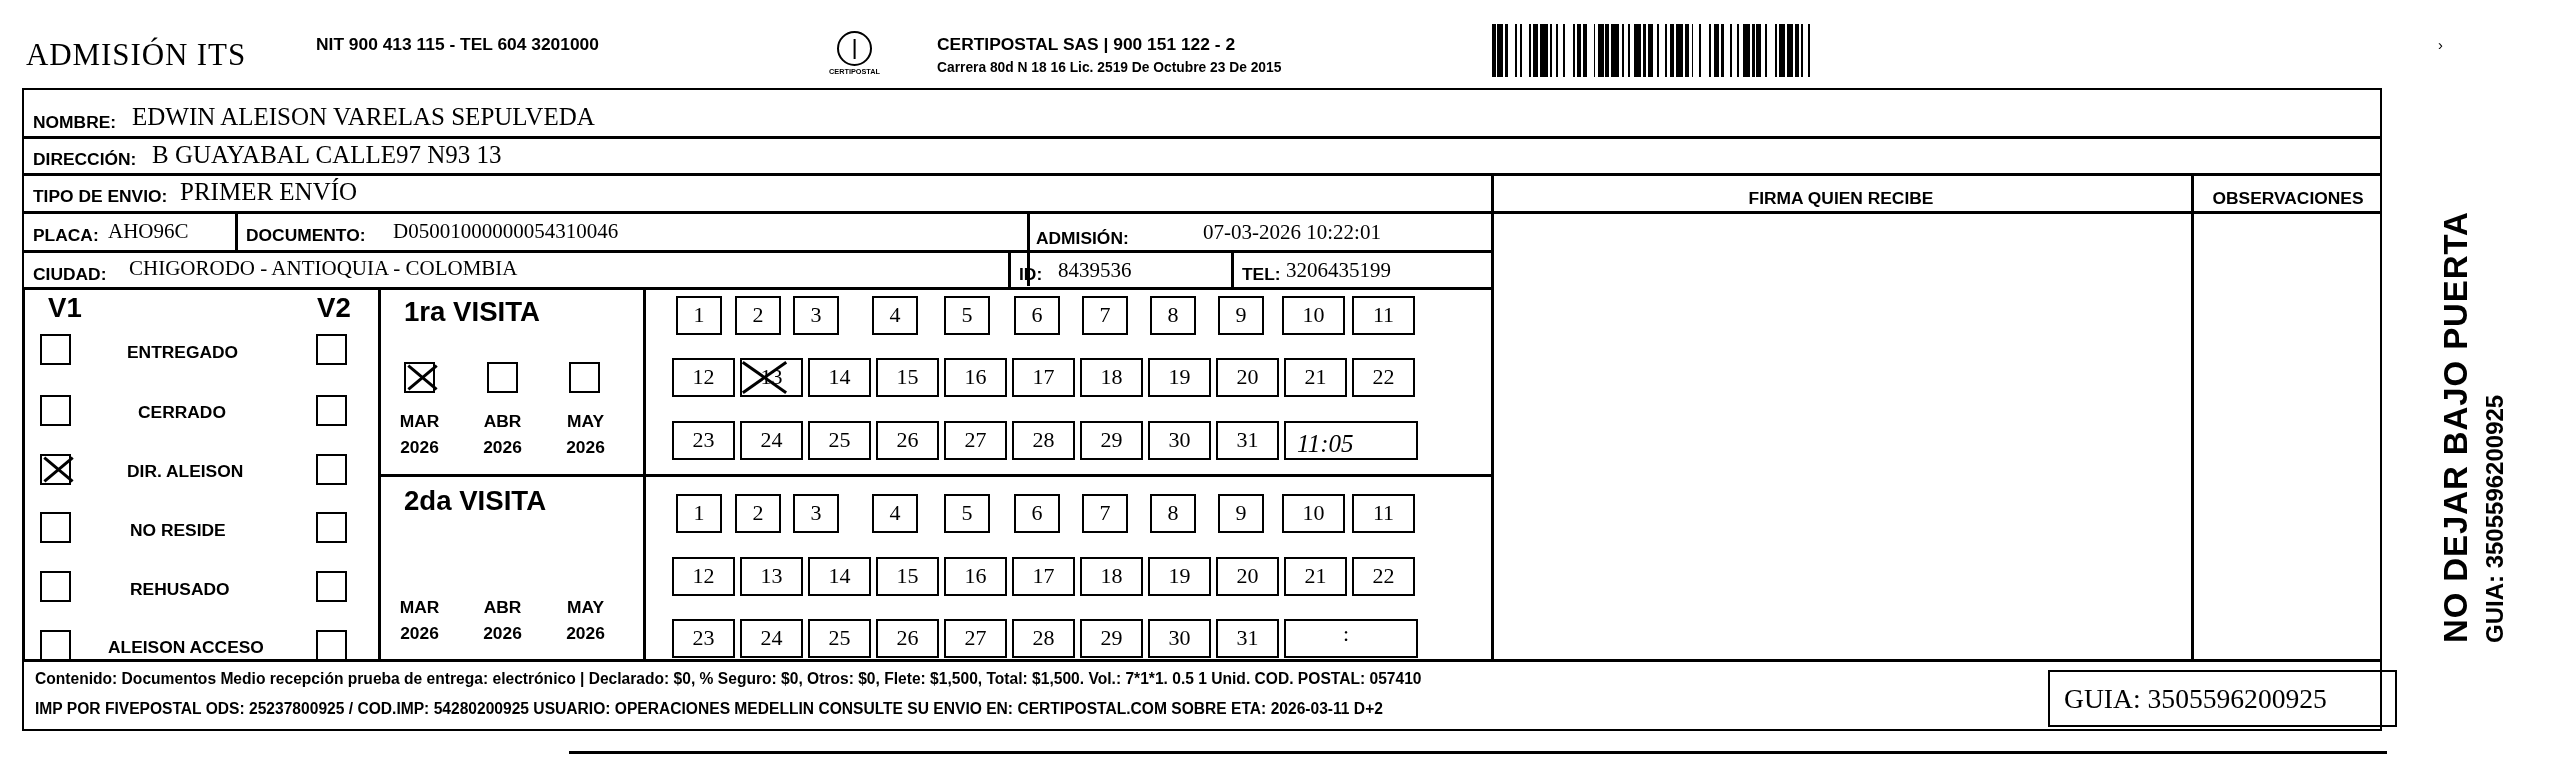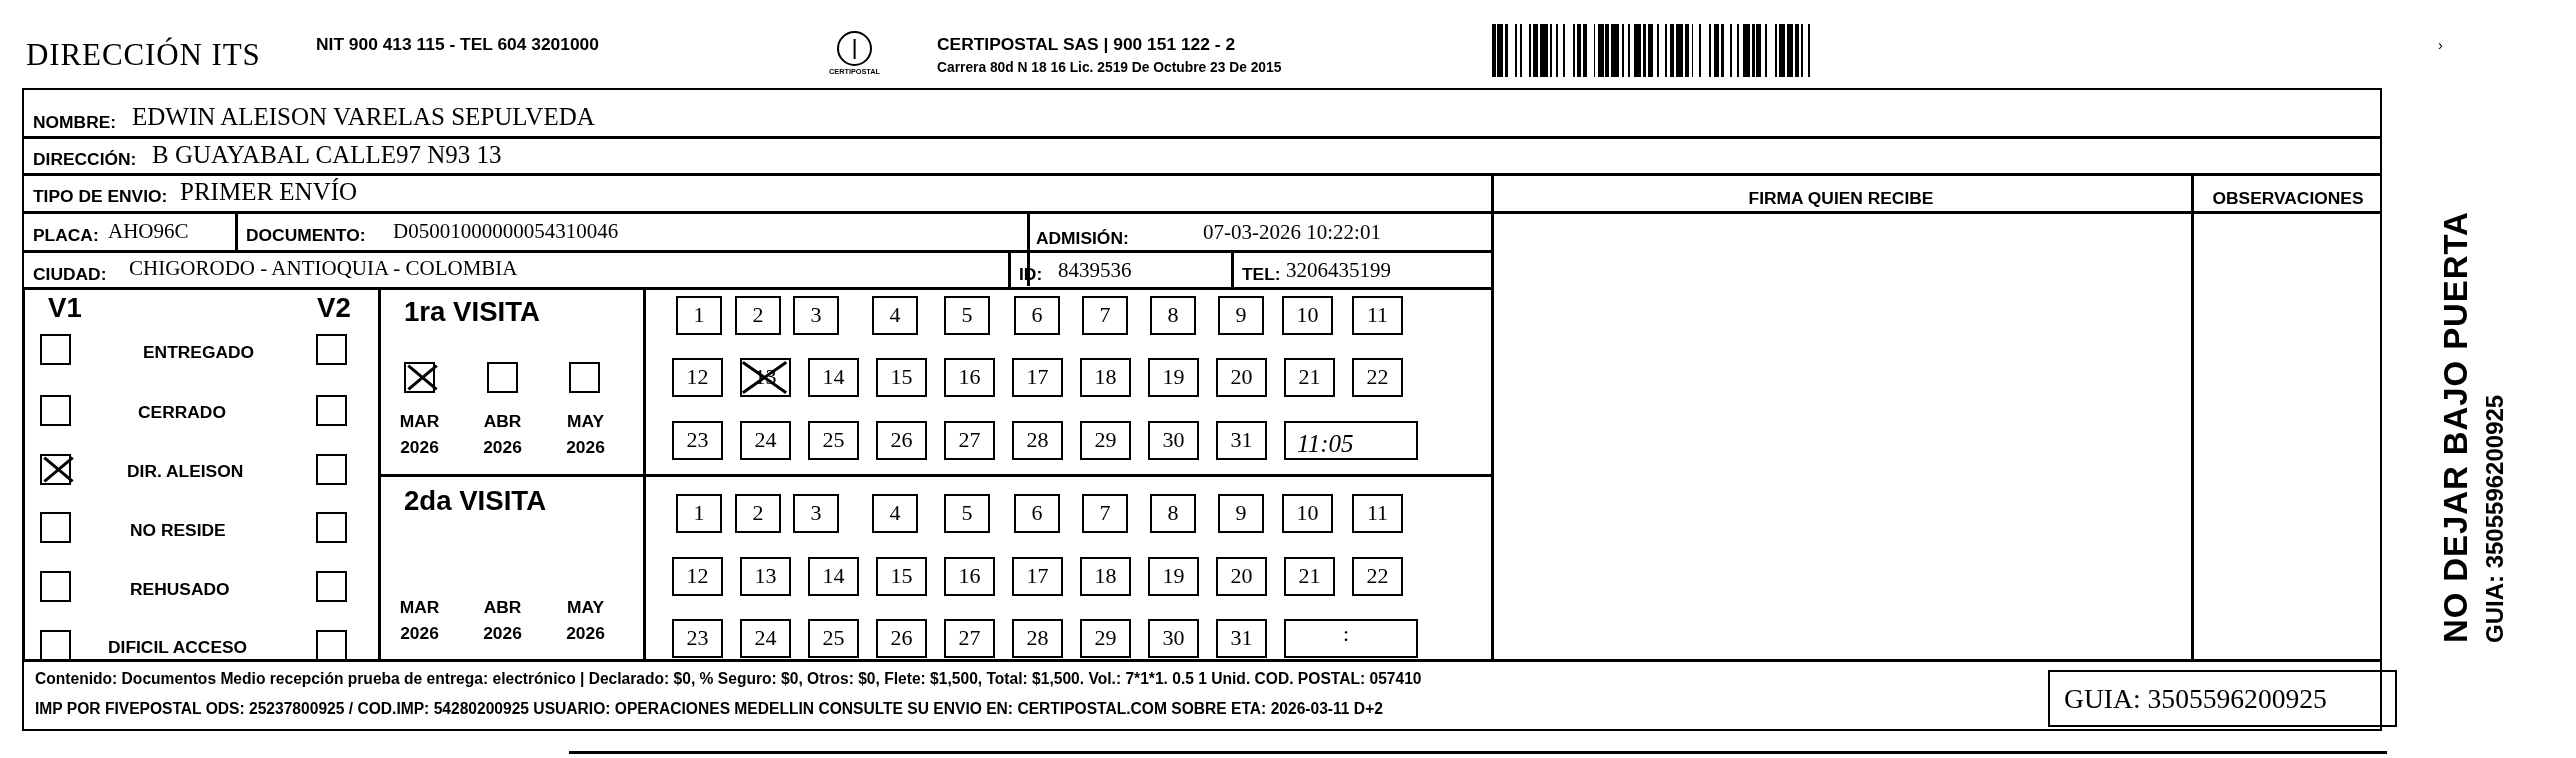--- a/index.html
+++ b/index.html
@@ -128,21 +128,21 @@
   .day {
     position: absolute;
     width: 46px; height: 39px;
     border: 2.8px solid #000;
     box-sizing: border-box;
     font-size: 22px;
     font-family: "Liberation Serif", serif;
     text-align: center;
     line-height: 33px;
   }
-  .day.wide { width: 51px; font-family: Liberation Serif, serif; }
+  .day.wide { width: 63px; font-family: Liberation Serif, serif; }
   .day.x:before, .day.x:after {
     content: "";
     position: absolute;
     left: -3.7px; top: 15.6px;
     width: 53px; height: 2.8px;
     background: #000;
   }
   .day.x:before { transform: rotate(35deg); }
   .day.x:after { transform: rotate(-35deg); }
 
@@ -194,21 +194,21 @@
 
   #bottom-rule {
     left: 569px; top: 751px; width: 1818px; height: 2.8px; background: #000;
   }
 </style>
 </head>
 <body>
 
 <div id="sheet">
 
-  <div class="abs" id="logo-consorcio">DIRECCIÓN ITS</div>
+  <div class="abs" id="logo-consorcio">ADMISIÓN ITS</div>
 
   <div class="abs" id="nit-block">
     <div>NIT 900 413 115 - TEL 604 3201000</div>
   </div>
 
   <div class="abs" id="certi-logo">
     <div class="ring"></div>
     <div class="cap">CERTIPOSTAL</div>
   </div>
 
@@ -354,41 +354,41 @@
   <div class="abs val-s" style="left:129px; top:256px;">CHIGORODO - ANTIOQUIA - COLOMBIA</div>
   <div class="abs lbl" style="left:1019px; top:264px;">ID:</div>
   <div class="abs val-s" style="left:1058px; top:258px;">8439536</div>
   <div class="abs lbl" style="left:1242px; top:264px;">TEL:</div>
   <div class="abs val-s" style="left:1286px; top:258px;">3206435199</div>
 
   <div class="abs bold" style="left:48px; top:292px; font-size:27.6px;">V1</div>
   <div class="abs bold" style="left:317px; top:292px; font-size:27.6px;">V2</div>
 
   <div class="chk" style="left:40px; top:334px;"></div>
-  <div class="abs opt-label" style="left:143px; top:342px;">ENTREGADO</div>
+  <div class="abs opt-label" style="left:127px; top:342px;">ENTREGADO</div>
   <div class="chk" style="left:316px; top:334px;"></div>
 
   <div class="chk" style="left:40px; top:395px;"></div>
   <div class="abs opt-label" style="left:138px; top:402px;">CERRADO</div>
   <div class="chk" style="left:316px; top:395px;"></div>
 
   <div class="chk x" style="left:40px; top:454px;"></div>
   <div class="abs opt-label" style="left:127px; top:461px;">DIR. ALEISON</div>
   <div class="chk" style="left:316px; top:454px;"></div>
 
   <div class="chk" style="left:40px; top:512px;"></div>
   <div class="abs opt-label" style="left:130px; top:520px;">NO RESIDE</div>
   <div class="chk" style="left:316px; top:512px;"></div>
 
   <div class="chk" style="left:40px; top:571px;"></div>
   <div class="abs opt-label" style="left:130px; top:579px;">REHUSADO</div>
   <div class="chk" style="left:316px; top:571px;"></div>
 
   <div class="chk" style="left:40px; top:630px;"></div>
-  <div class="abs opt-label" style="left:108px; top:637px;">DIFICIL ACCESO</div>
+  <div class="abs opt-label" style="left:108px; top:637px;">ALEISON ACCESO</div>
   <div class="chk" style="left:316px; top:630px;"></div>
 
   <div class="abs visita-title" style="left:404px; top:296px;">1ra VISITA</div>
 
   <div class="chk x" style="left:404px; top:362px;"></div>
   <div class="chk" style="left:487px; top:362px;"></div>
   <div class="chk" style="left:569px; top:362px;"></div>
   <div class="abs month" style="left:389px; top:411px; width:61px;">MAR</div>
   <div class="abs month" style="left:472px; top:411px; width:61px;">ABR</div>
   <div class="abs month" style="left:555px; top:411px; width:61px;">MAY</div>

